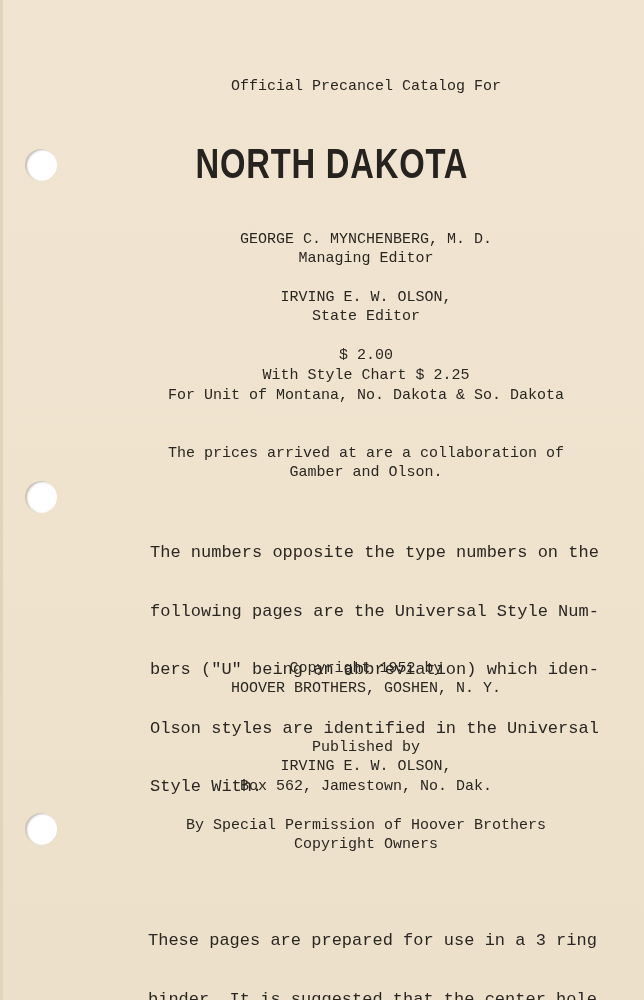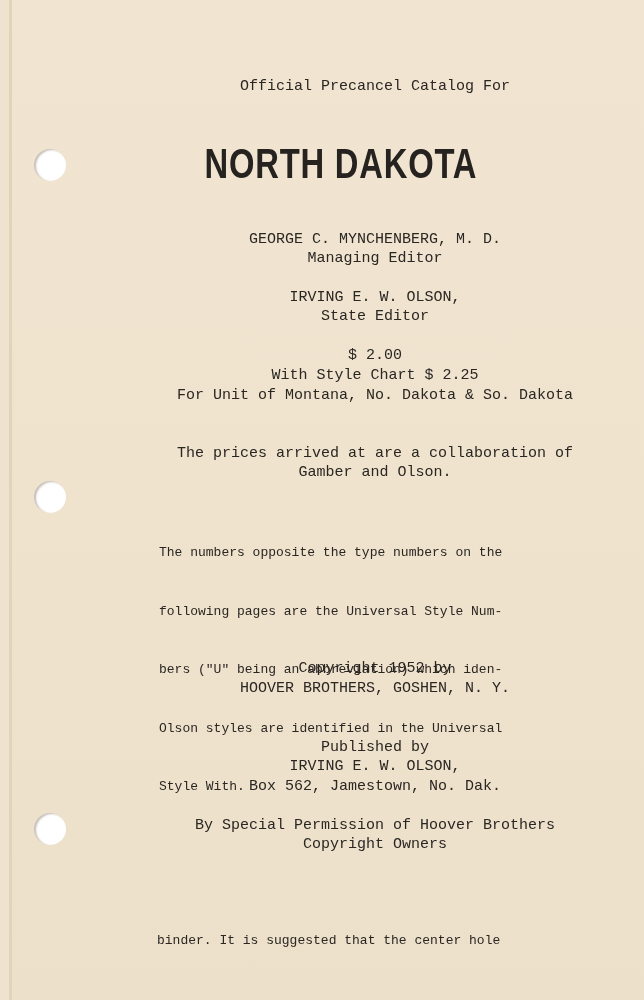--- a/index.html
+++ b/index.html
@@ -6,21 +6,20 @@
     body {
       width: 644px; height: 1000px;
       background: #efe3cf;
       position: relative; overflow: hidden;
       font-family: "Liberation Mono", "DejaVu Sans Mono", monospace;
       color: #2a2622;
     }
     .page {
       position: absolute; inset: 0;
       background: linear-gradient(180deg, #f1e5d2 0%, #efe3ce 50%, #ede0cb 100%);
-      margin-left: 9px;
     }
     .left-edge {
       position: absolute; left: 0; top: 0; bottom: 0; width: 3px;
       background: #e2d3bb;
     }
     .hole {
       position: absolute; width: 32px; height: 32px; border-radius: 50%;
       background: #ffffff;
       box-shadow: 2px 1px 2px rgba(90,70,50,0.35) inset;
       left: 25px;
@@ -33,21 +32,21 @@
     .title {
       position: absolute; left: 0; width: 644px; top: 140px;
       text-align: center;
       font-family: "Liberation Sans", "DejaVu Sans", sans-serif;
       font-weight: bold; font-size: 42px; letter-spacing: 1px;
       transform: scaleX(0.78); transform-origin: 367px 0;
       color: #26221f;
     }
     .para {
       position: absolute; left: 150px; width: 440px;
-      font-size: 13px; line-height: 19.5px; white-space: pre;
+      font-size: 17px; line-height: 19.5px; white-space: pre;
     }
   </style>
 </head>
 <body>
 
 <div class="page">
   <div class="left-edge"></div>
   <div class="hole" style="top:149px"></div>
   <div class="hole" style="top:481px"></div>
   <div class="hole" style="top:813px"></div>
@@ -79,16 +78,17 @@
   <div class="line" style="top:679px; left:44px">HOOVER BROTHERS, GOSHEN, N. Y.</div>
 
   <div class="line" style="top:738px; left:44px">Published by</div>
   <div class="line" style="top:757px; left:44px">IRVING E. W. OLSON,</div>
   <div class="line" style="top:777px; left:44px">Box 562, Jamestown, No. Dak.</div>
 
   <div class="line" style="top:816px; left:44px">By Special Permission of Hoover Brothers</div>
   <div class="line" style="top:835px; left:44px">Copyright Owners</div>
 
   <div class="para" style="top:892px; left:148px">
+    <div>These pages are prepared for use in a 3 ring</div>
     <div>binder. It is suggested that the center hole</div>
     
   </div>
 </div>
 
 </body></html>

